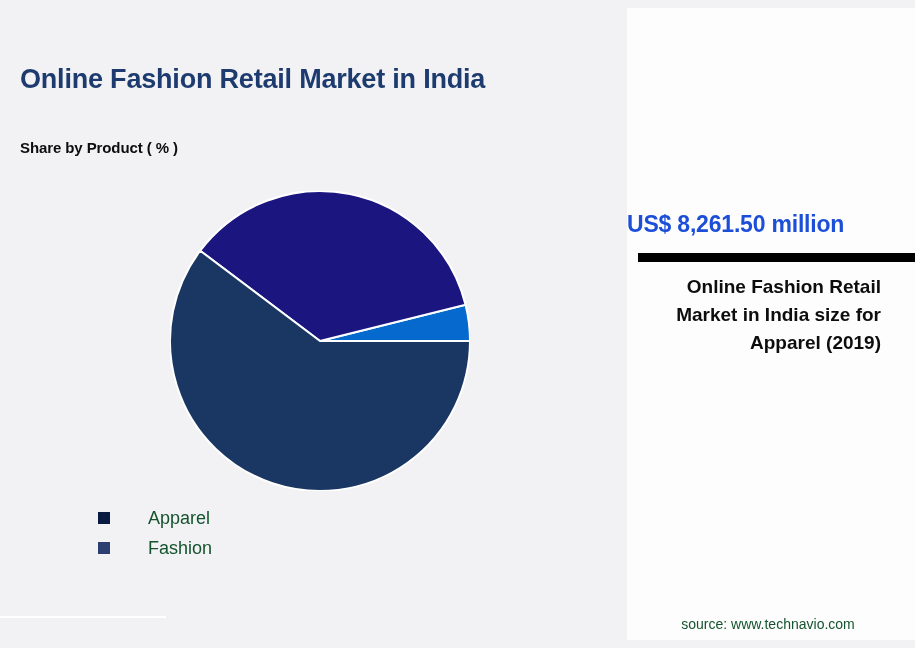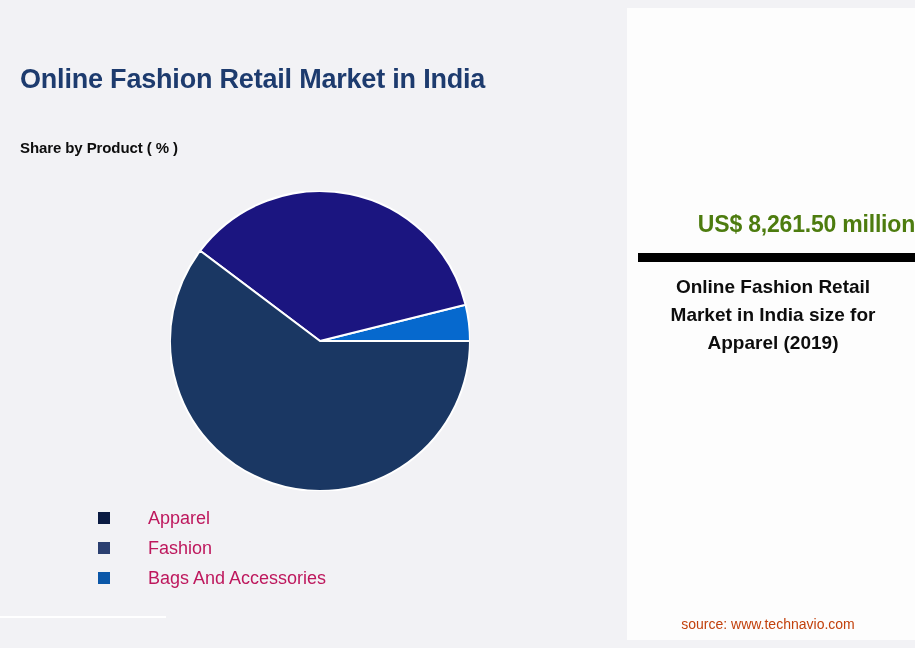--- a/index.html
+++ b/index.html
@@ -84,21 +84,21 @@
     height: 30px;
   }
   .legend-swatch {
     width: 12px;
     height: 12px;
     flex: 0 0 12px;
   }
   .legend-label {
     margin-left: 38px;
     font-size: 18px;
-    color: #be185d;
+    color: #14532d;
     white-space: nowrap;
   }
 
   .bottom-rule {
     position: absolute;
     left: 0;
     top: 576px;
     width: 166px;
     height: 2px;
     background: #ffffff;
@@ -112,56 +112,56 @@
     width: 288px;
     height: 632px;
     background: #fdfdfd;
   }
 
   .kpi-value {
     position: absolute;
     left: 0;
     top: 203px;
     width: 288px;
-    text-align: right;
+    text-align: left;
     font-size: 23px;
     font-weight: bold;
-    color: #4d7c0f;
+    color: #1d4ed8;
     letter-spacing: -0.2px;
   }
 
   .kpi-bar {
     position: absolute;
     left: 11px;
     top: 245px;
     width: 277px;
     height: 9px;
     background: #000000;
   }
 
   .kpi-caption {
     position: absolute;
-    left: 20px;
+    left: 2px;
     top: 265px;
     width: 252px;
-    text-align: center;
+    text-align: right;
     font-size: 19px;
     font-weight: bold;
     line-height: 1.47;
     color: #0d0d0d;
   }
 
   .source-note {
     position: absolute;
     left: 0;
     top: 608px;
     width: 282px;
     text-align: center;
     font-size: 14px;
-    color: #c2410c;
+    color: #14532d;
   }
 </style>
 </head>
 <body>
 
 <div id="root">
 
   <div class="left-panel">
 
     <div class="chart-title">Online Fashion Retail Market in India</div>
@@ -180,24 +180,20 @@
 
     <div class="legend">
       <div class="legend-item">
         <span class="legend-swatch" style="background: rgb(10, 27, 66);"></span>
         <span class="legend-label">Apparel</span>
       </div>
       <div class="legend-item">
         <span class="legend-swatch" style="background: rgb(43, 63, 112);"></span>
         <span class="legend-label">Fashion</span>
       </div>
-      <div class="legend-item">
-        <span class="legend-swatch" style="background: rgb(11, 87, 168);"></span>
-        <span class="legend-label">Bags And Accessories</span>
-      </div>
     </div>
 
     <div class="bottom-rule"></div>
   </div>
 
   <div class="right-panel">
 
     <div class="kpi-value">US$ 8,261.50 million</div>
 
     <div class="kpi-bar"></div>

